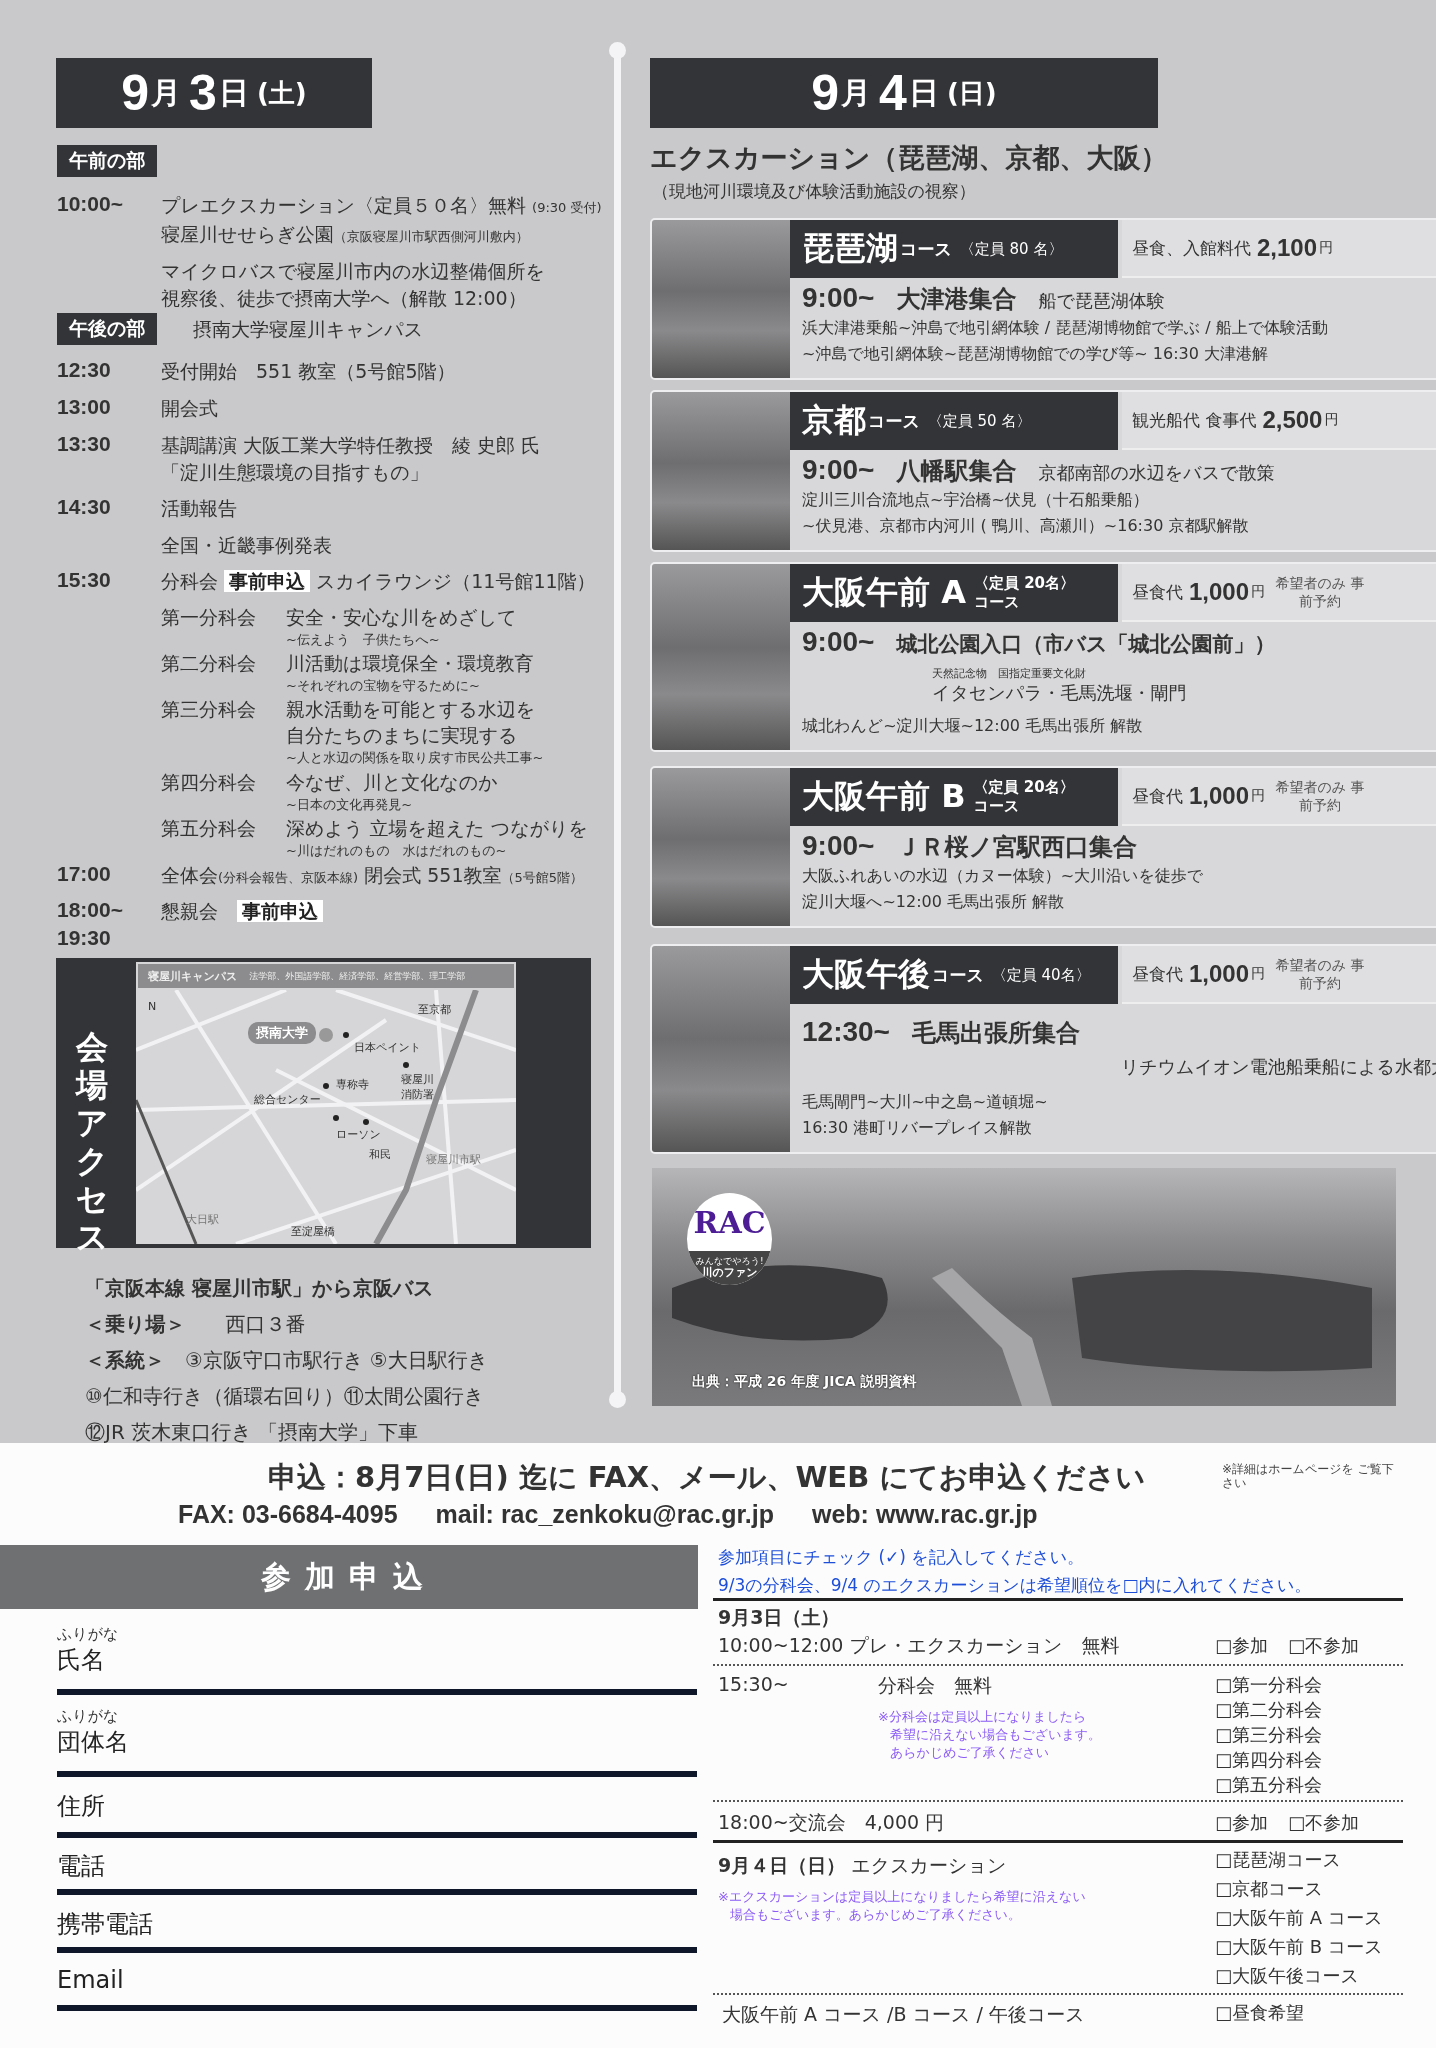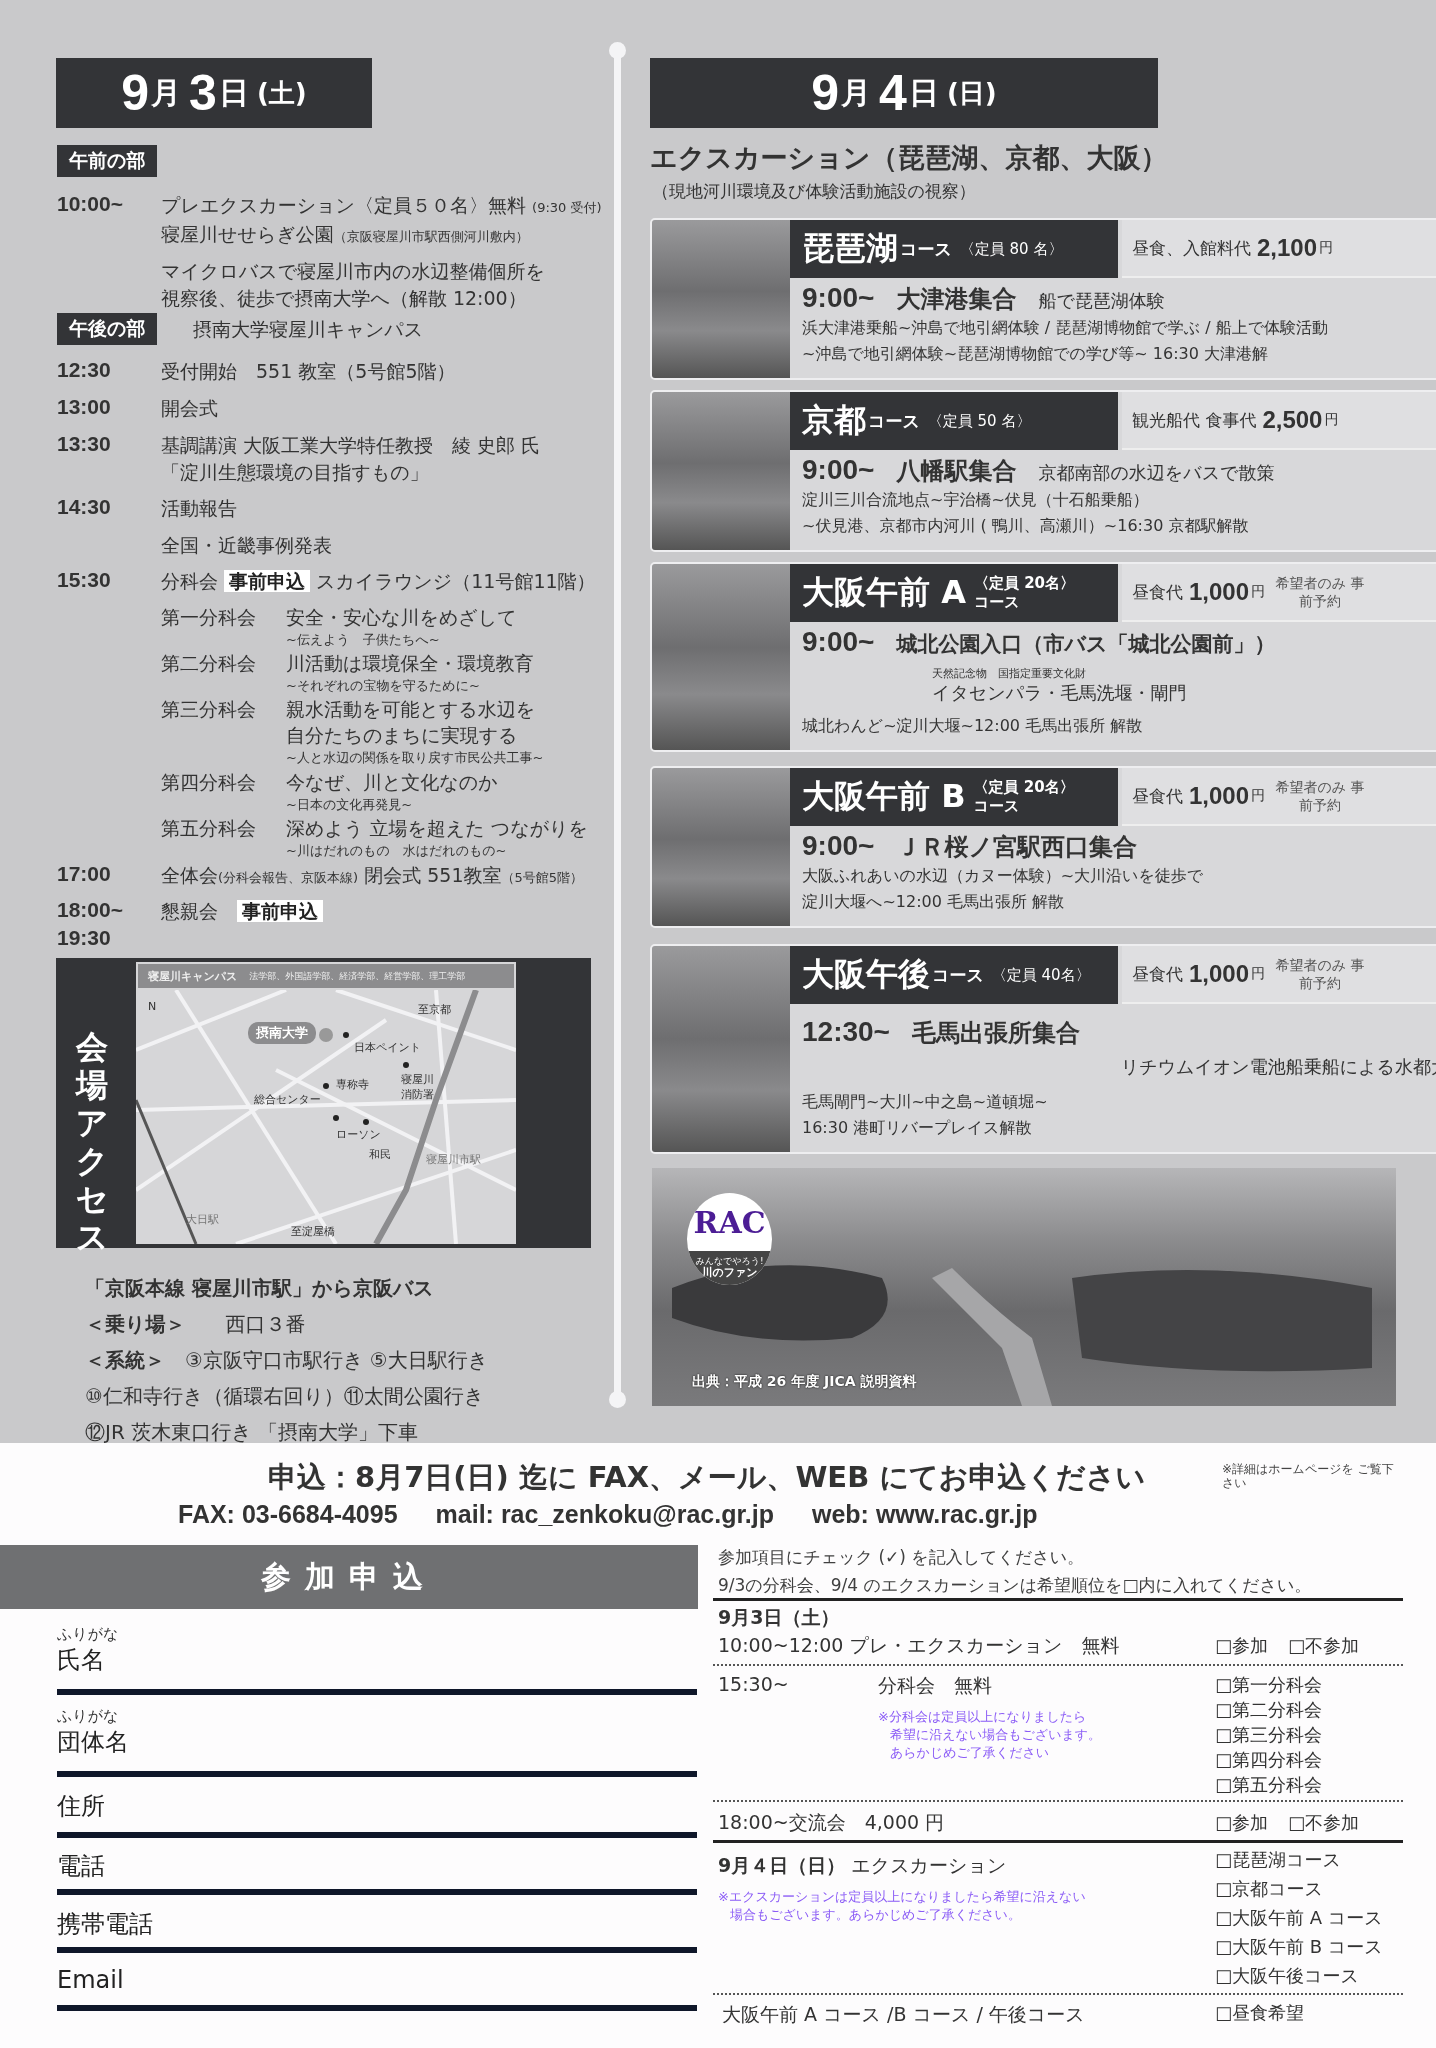--- a/index.html
+++ b/index.html
@@ -51,21 +51,21 @@
 .rac .logo{font-family:"DejaVu Serif",serif;font-size:30px;font-weight:bold;color:#4c1d95;margin-top:12px}
 .rac .band{position:absolute;bottom:0;left:0;right:0;height:34px;background:#444;color:#fff;font-size:9px;padding-top:4px;line-height:12px}
 .credit{position:absolute;left:40px;top:205px;color:#fff;font-size:14px;font-weight:bold;text-shadow:0 0 2px #000}
 .apply{position:absolute;left:268px;top:1458px;font-size:29px;font-weight:bold;color:#333}
 .apply-note{position:absolute;left:1222px;top:1462px;font-size:12px;color:#444;line-height:14px}
 .contact{position:absolute;left:178px;top:1500px;font-size:25px;font-weight:bold;color:#333;display:flex;gap:38px;font-family:"Liberation Sans",sans-serif}
 .form-head{position:absolute;left:0;top:1545px;width:698px;height:64px;background:#6f7072;color:#fff;font-size:30px;font-weight:bold;display:flex;align-items:center;justify-content:center;letter-spacing:14px}
 .field{position:absolute;left:57px;width:640px;border-bottom:6px solid #0f172a}
 .field .furi{font-size:15px;color:#333;display:block}
 .field .lbl{font-size:24px;color:#222;display:block}
-.chk-intro{position:absolute;left:718px;top:1543px;font-size:17px;color:#404040;line-height:28px}
+.chk-intro{position:absolute;left:718px;top:1543px;font-size:17px;color:#1d4ed8;line-height:28px}
 .chk-intro .u{border-bottom:1px solid #333}
 .hline{position:absolute;left:713px;width:690px;border-top:3px solid #222}
 .dline{position:absolute;left:713px;width:690px;border-top:2px dotted #555}
 .ftxt{position:absolute;font-size:19px;color:#333}
 .fbold{font-weight:bold}
 .fsmall{position:absolute;font-size:13px;color:#8b5cf6;line-height:18px}
 .cb{position:absolute;left:1215px;font-size:18px;color:#333;line-height:25px}
 .cb span{display:block}
 </style>
 </head>

